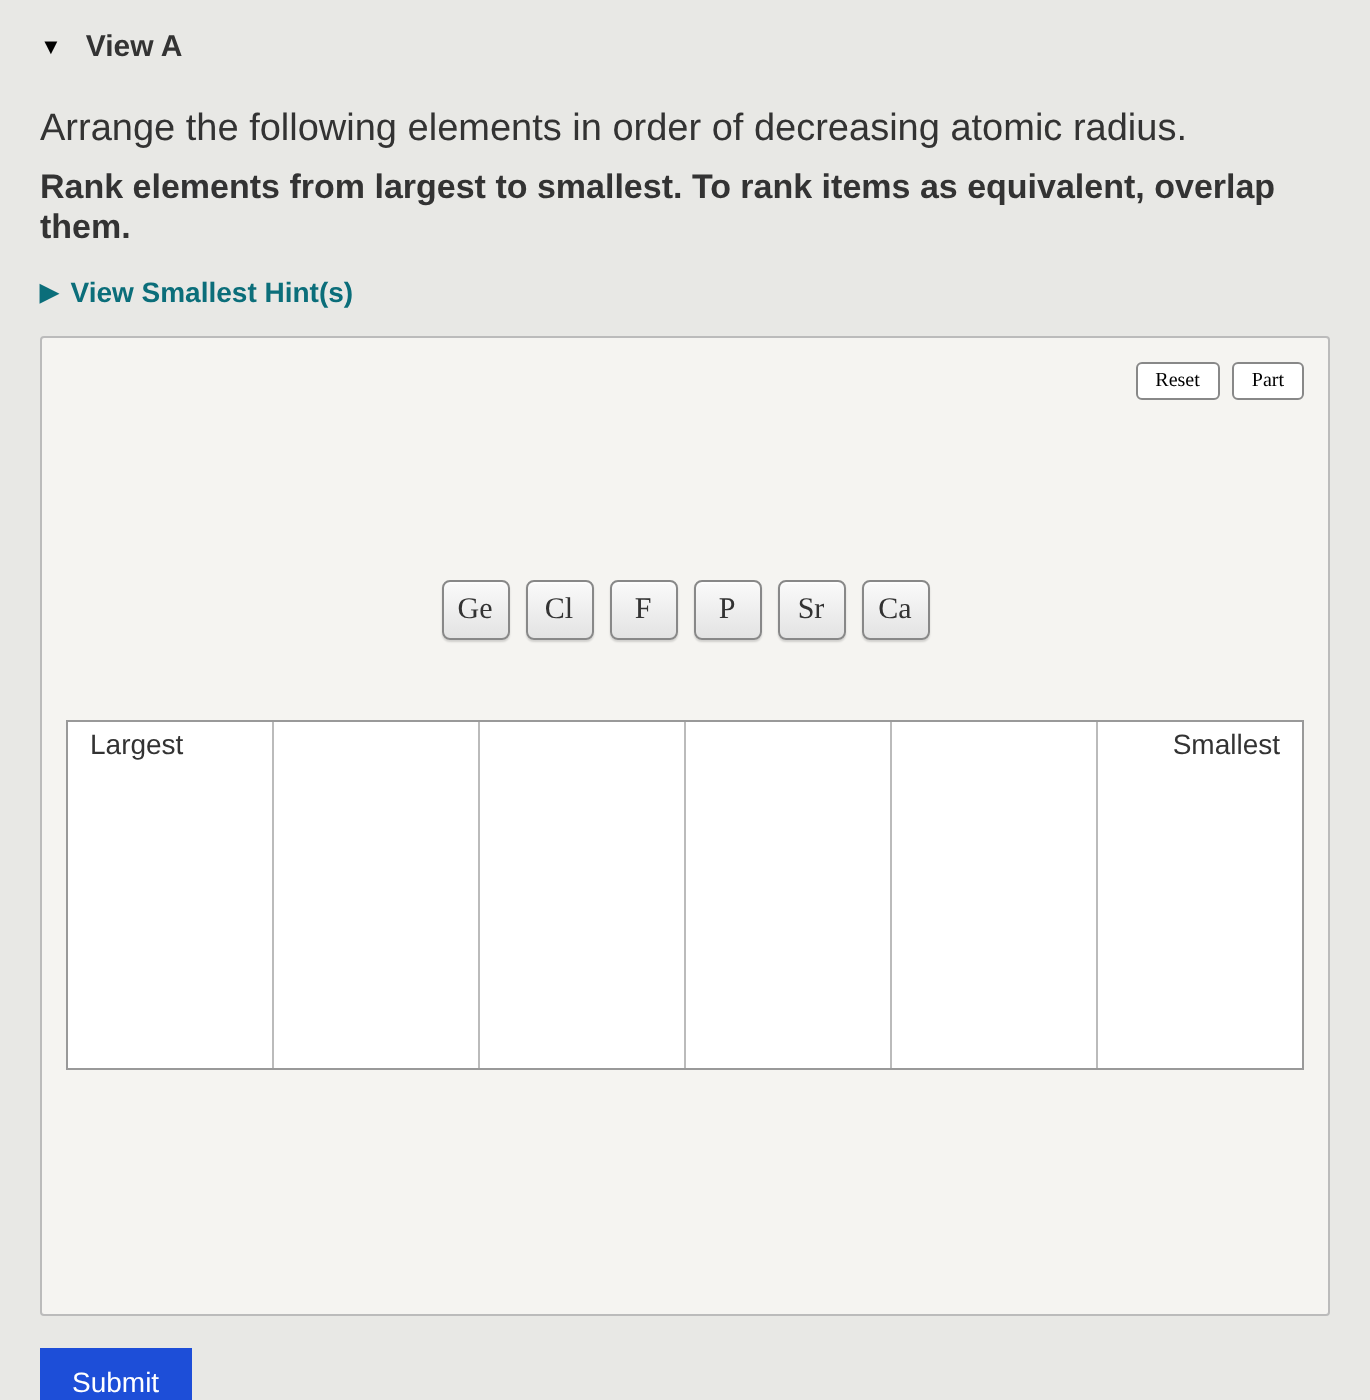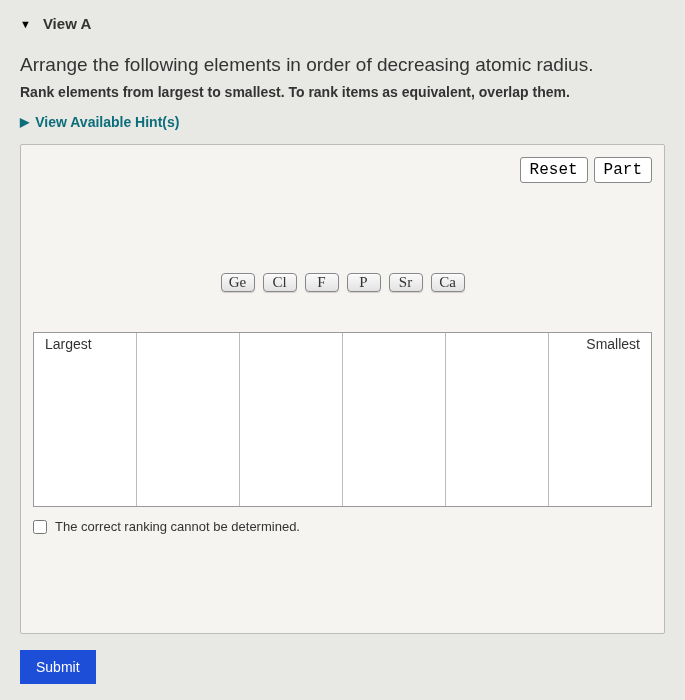--- a/index.html
+++ b/index.html
@@ -30,21 +30,21 @@
       font-weight: bold;
       font-size: 15px;
     }
     .instruction-1 {
       margin-bottom: 8px;
       font-size: 19px;
     }
     .instruction-2 {
       font-weight: bold;
       margin-bottom: 14px;
-      font-size: 14px;
+      font-size: 17px;
     }
     .hints-row {
       display: flex;
       align-items: center;
       gap: 6px;
       color: #0b6e7a;
       font-weight: bold;
       font-size: 14px;
       margin-bottom: 14px;
       cursor: pointer;
@@ -64,37 +64,37 @@
       display: flex;
       justify-content: flex-end;
       gap: 6px;
       margin-bottom: 10px;
     }
     .btn {
       background: #fff;
       border: 1px solid #888;
       border-radius: 3px;
       padding: 3px 9px;
-      font-size: 16px;
+      font-size: 10px;
       cursor: pointer;
-      font-family: Liberation Mono, monospace;
+      font-family: Liberation Serif, serif;
     }
     .tiles-row {
       display: flex;
       justify-content: center;
       gap: 8px;
       margin-top: 90px;
       margin-bottom: 40px;
     }
     .tile {
       border: 1px solid #888;
       background: linear-gradient(#fafafa, #e3e3e3);
       border-radius: 4px;
       min-width: 34px;
-      height: 19px;
+      height: 30px;
       display: flex;
       align-items: center;
       justify-content: center;
       font-family: 'Times New Roman', serif;
       font-size: 15px;
       padding: 0 6px;
       cursor: grab;
       box-shadow: inset 0 1px 0 rgba(255,255,255,0.6), 0 1px 1px rgba(0,0,0,0.15);
     }
     .rank-container {
@@ -161,21 +161,21 @@
 <div class="part-header">
   <span class="collapse-icon">▼</span>
   <span class="part-title">View A</span>
 </div>
 
 <p class="instruction-1">Arrange the following elements in order of decreasing atomic radius.</p>
 <p class="instruction-2">Rank elements from largest to smallest. To rank items as equivalent, overlap them.</p>
 
 <div class="hints-row">
   <span class="hints-caret">▶</span>
-  <span>View Available Hint(s)</span>
+  <span>View Smallest Hint(s)</span>
 </div>
 
 <div class="work-area">
   <div class="top-buttons">
     <button class="btn">Reset</button>
     <button class="btn">Part</button>
   </div>
 
   <div class="tiles-row">
     <div class="tile">Ge</div>
@@ -194,22 +194,18 @@
     <div class="bins">
       <div class="bin"></div>
       <div class="bin"></div>
       <div class="bin"></div>
       <div class="bin"></div>
       <div class="bin"></div>
       <div class="bin"></div>
     </div>
   </div>
 
-  <div class="checkbox-row">
-    <input type="checkbox" style="">
-    <span>The correct ranking cannot be determined.</span>
-  </div>
 </div>
 
 <button class="submit-btn">Submit</button>
 
 
 
 
 </body></html>

